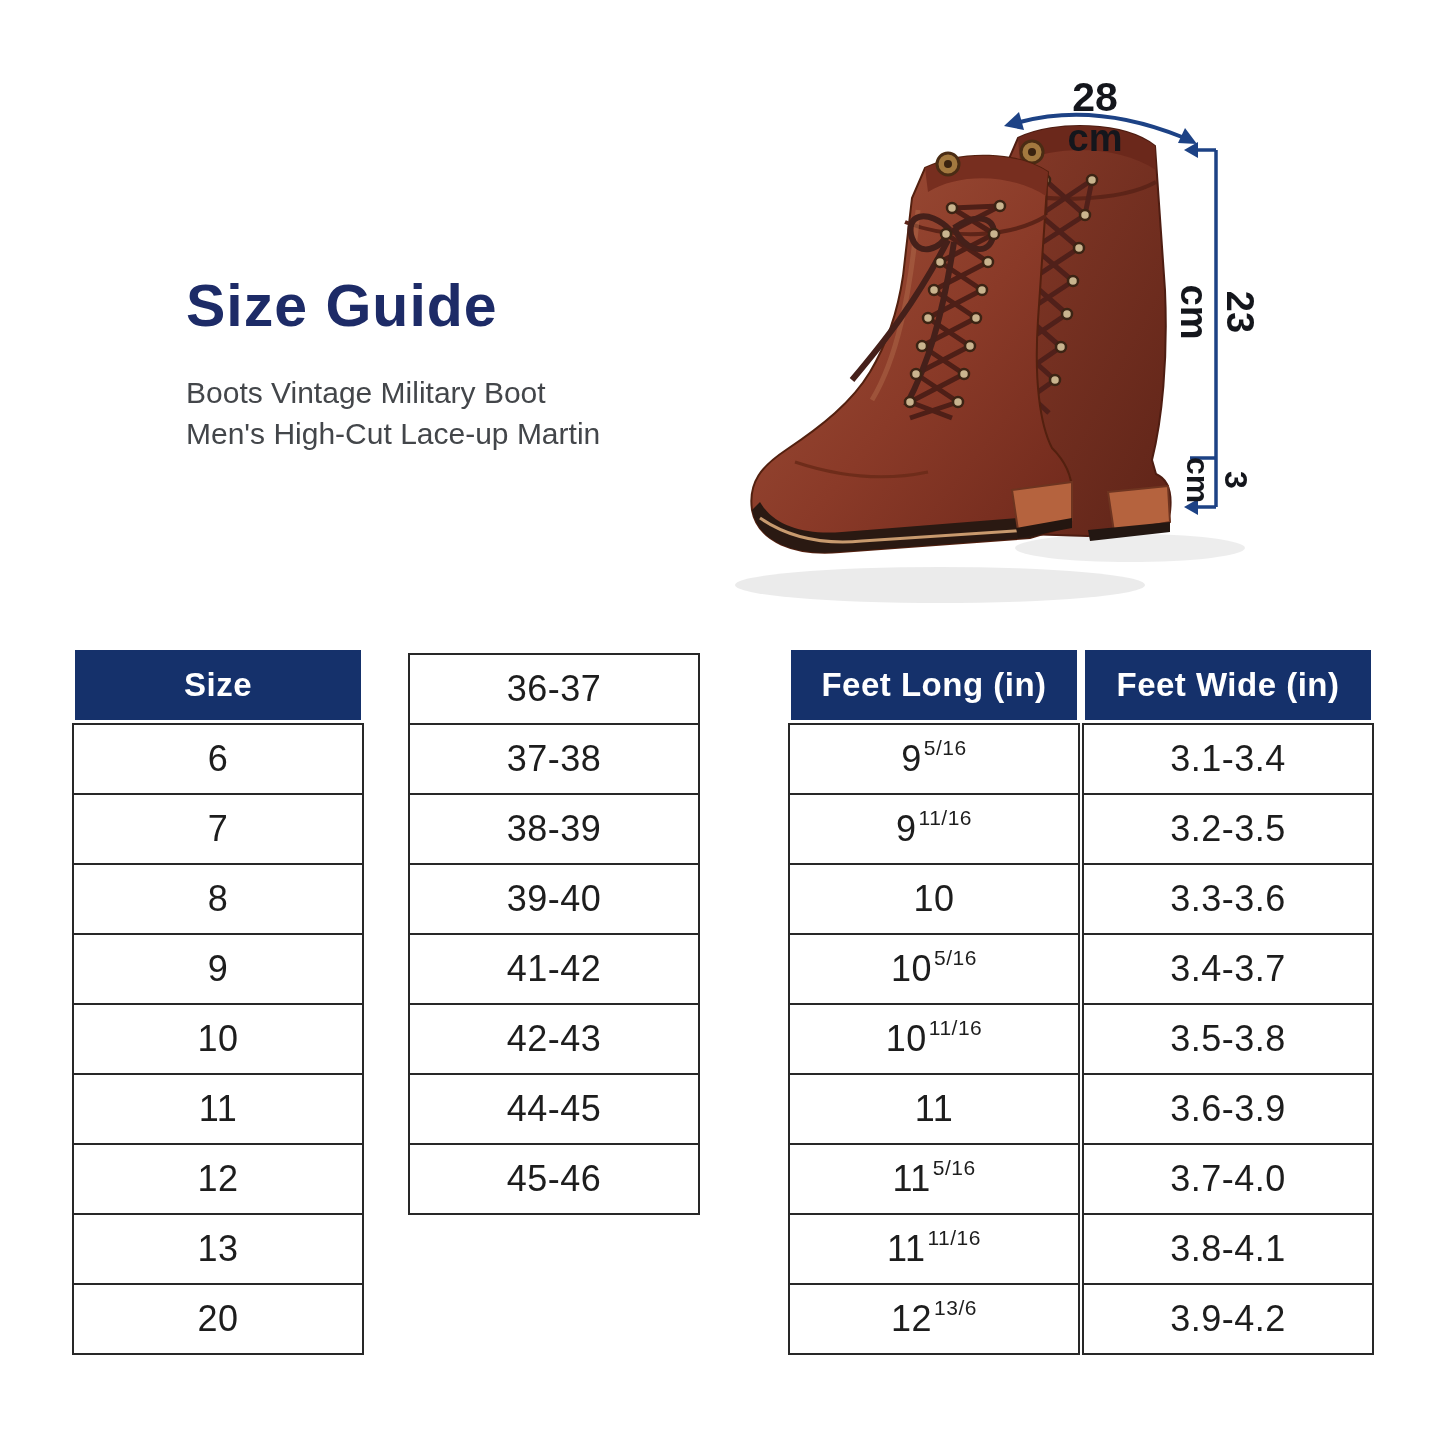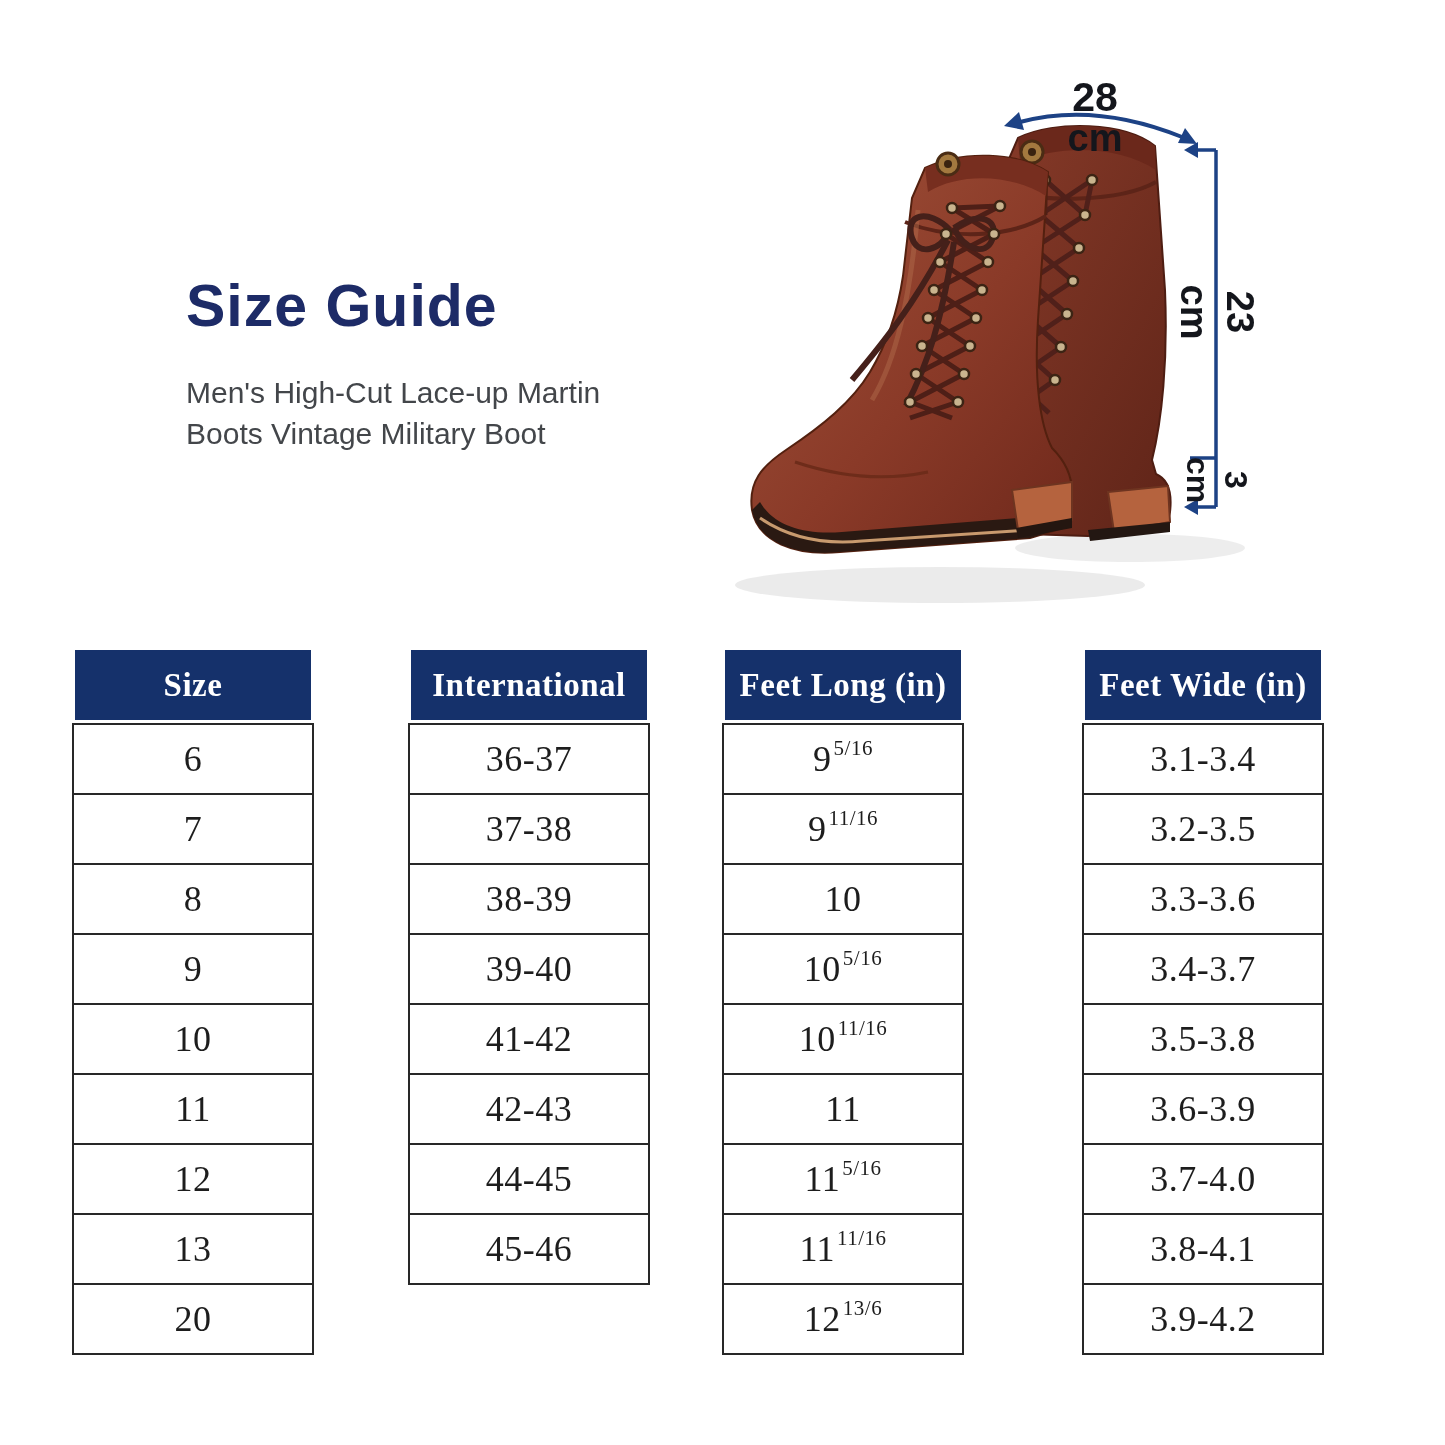--- a/index.html
+++ b/index.html
@@ -17,23 +17,23 @@
   .figure { position:absolute; left:700px; top:80px; width:560px; height:540px; }
   .dims   { position:absolute; left:1000px; top:80px; width:300px; height:470px; }
   .dim-label { position:absolute; color:#14161c; font-weight:bold; text-align:center; }
   .w-val  { left:1040px; top:74px;  width:110px; font-size:41px; }
   .w-unit { left:1040px; top:117px; width:110px; font-size:38px; }
   .h-label    { left:1171px; top:265px; width:90px; height:94px; transform:rotate(90deg); font-size:38px; line-height:46px; }
   .heel-label { left:1179px; top:441px; width:74px; height:78px; transform:rotate(90deg); font-size:32px; line-height:38px; }
   .dim-label span { display:block; }
 
   
-  .tcol { position:absolute; top:650px; width:242px;font-family:Liberation Serif, serif; }
+  .tcol { position:absolute; top:650px; width:292px; }
   .tcol-0 { left:72px; }  .tcol-1 { left:408px; }
-  .tcol-2 { left:722px; } .tcol-3 { left:1082px;text-align:right; }
+  .tcol-2 { left:788px; } .tcol-3 { left:1082px;text-align:right; }
   .thead {
     height:70px; margin:0 3px; background:#15316b; color:#ffffff;
     font-size:33px; font-weight:bold; letter-spacing:0.5px;
     display:flex; align-items:center; justify-content:center;
   }
   .tbody { margin-top:3px; border:2px solid #282828; background:#ffffff; }
   .cell {
     height:68px; border-bottom:2px solid #282828;
     display:flex; align-items:center; justify-content:center;
     font-size:36px; font-weight:300; color:#1d1d1d; letter-spacing:0.5px;
@@ -43,22 +43,22 @@
   .sup:empty { margin-left:0; }
 </style>
 </head>
 <body>
 
 <div class="canvas">
 
   <div class="intro">
     <div class="title">Size Guide</div>
     <div class="subtitle">
+      <span style="display:block">Boots Vintage Military Boot</span>
       <span style="display:block">Men's High-Cut Lace-up Martin</span>
-      <span style="display:block">Boots Vintage Military Boot</span>
     </div>
   </div>
 
   <div class="figure">
     <svg width="560" height="540" viewBox="0 0 560 540">
       <defs>
         <linearGradient id="leather" x1="0" y1="0" x2="1" y2="1">
           <stop offset="0" stop-color="#a0523a"></stop>
             <stop offset="0.55" stop-color="#8a3a28"></stop>
             <stop offset="1" stop-color="#6e281b"></stop>
@@ -207,21 +207,20 @@
       <div class="cell">9</div>
       <div class="cell">10</div>
       <div class="cell">11</div>
       <div class="cell">12</div>
       <div class="cell">13</div>
       <div class="cell">20</div>
     </div>
   </div>
 
   <div class="tcol tcol-1">
-    <div class="thead">International</div>
     <div class="tbody">
       <div class="cell">36-37</div>
       <div class="cell">37-38</div>
       <div class="cell">38-39</div>
       <div class="cell">39-40</div>
       <div class="cell">41-42</div>
       <div class="cell">42-43</div>
       <div class="cell">44-45</div>
       <div class="cell">45-46</div>
     </div>

